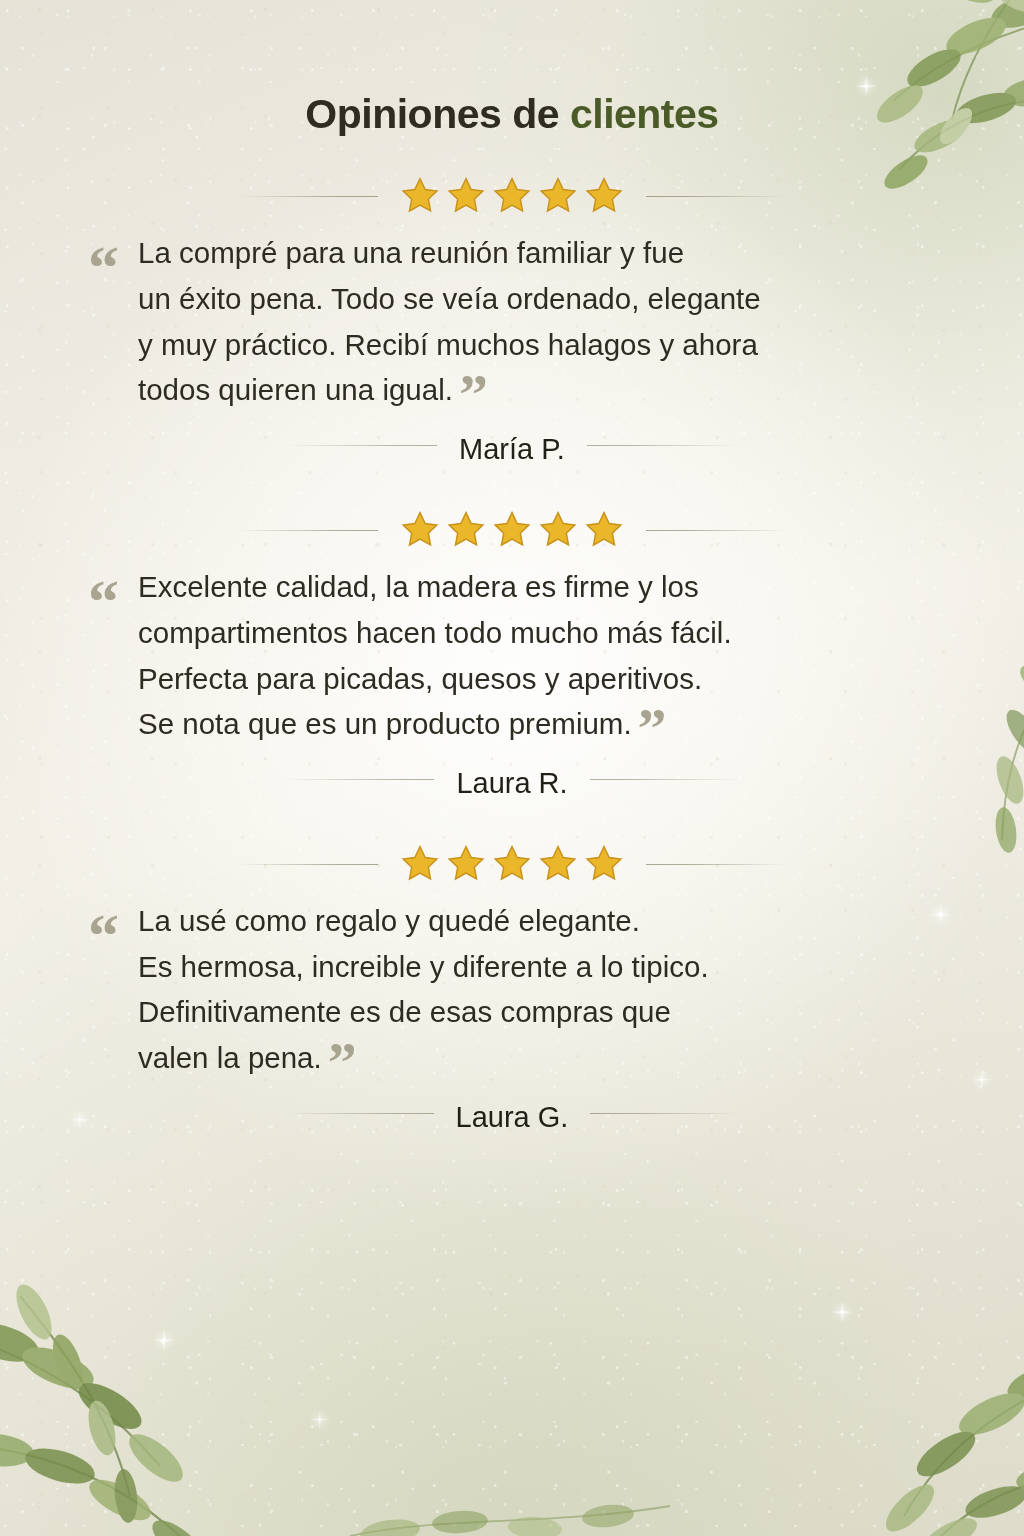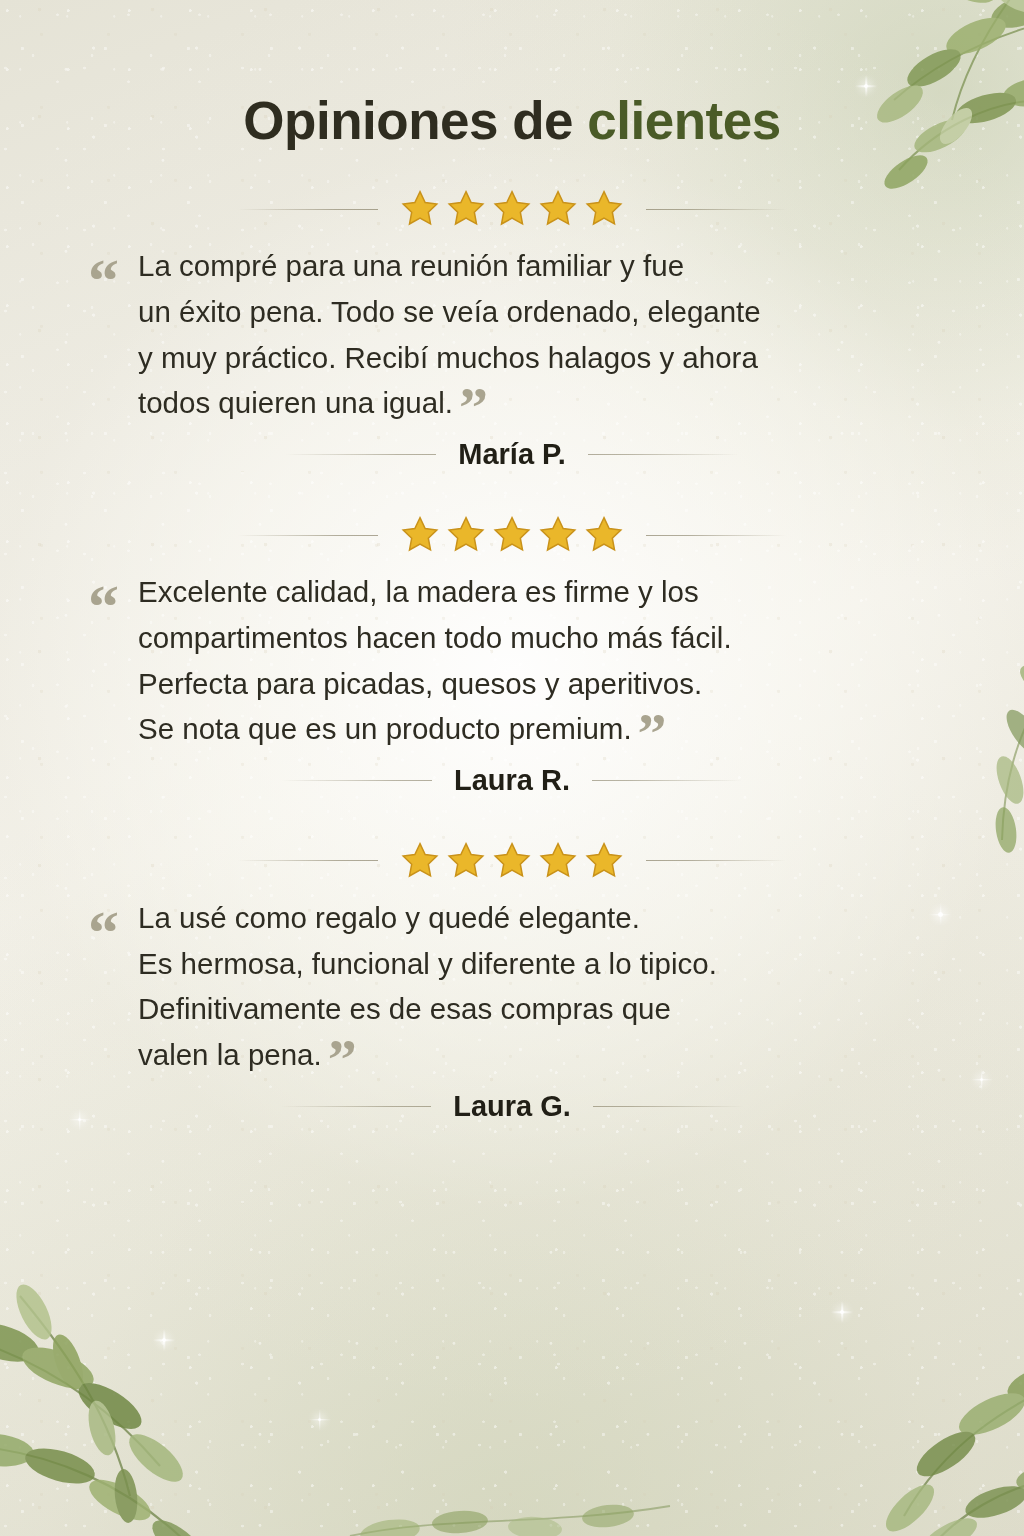--- a/index.html
+++ b/index.html
@@ -70,21 +70,21 @@
 
   .content {
     position: relative;
     z-index: 5;
     padding: 92px 78px 0 78px;
     box-sizing: border-box;
   }
 
   .title {
     text-align: center;
-    font-size: 53px;
+    font-size: 41px;
     font-weight: bold;
     letter-spacing: -0.5px;
     color: #2f2d20;
     margin: 0 0 0 0;
     line-height: 1.08;
   }
   .title .accent { color: #4a5b27; }
 
   .review { margin-top: 0; }
 
@@ -153,23 +153,24 @@
     height: 1px;
     background: linear-gradient(to right, rgba(140,130,100,0) 0%, rgba(120,112,84,0.5) 75%, rgba(120,112,84,0.55) 100%);
   }
   .author-row .rule.right {
     background: linear-gradient(to left, rgba(140,130,100,0) 0%, rgba(120,112,84,0.5) 75%, rgba(120,112,84,0.55) 100%);
   }
   .author {
     flex: 0 0 auto;
     padding: 0 22px;
     font-size: 29px;
-    font-weight: bold;
+    font-weight: normal;
     color: #211f16;
     white-space: nowrap;
+    margin-top: 8px;
   }
 
   
   #review-1 .stars-row { margin-top: 40px; }
   #review-1 .stars-row .rule { max-width: 140px; }
   #review-2 .stars-row .rule { max-width: 140px; }
   #review-3 .stars-row .rule { max-width: 140px; }
   #review-2 { margin-top: 44px; }
   #review-3 { margin-top: 44px; }
   #review-1 .author-row .rule { max-width: 150px; }
@@ -385,21 +386,21 @@
               <path d="M12 1.6l3.1 6.5 7 .9-5.1 4.9 1.3 7-6.3-3.4L5.7 21l1.3-7L1.9 9l7-.9z" fill="#eab72a" stroke="#c9921a" stroke-width="0.9"></path>
             </svg>
         </div>
         <div class="rule right"></div>
       </div>
 
       <div class="quote-block">
         <span class="qmark open">“</span>
         <p class="quote-text">
           <span>La usé como regalo y quedé elegante.</span><br>
-          <span>Es hermosa, funcional y diferente a lo tipico.</span><br>
+          <span>Es hermosa, increible y diferente a lo tipico.</span><br>
           <span>Definitivamente es de esas compras que</span><br>
           <span>valen la pena.</span><span class="qmark close">”</span>
         </p>
       </div>
 
       <div class="author-row">
         <div class="rule"></div>
         <div class="author">Laura G.</div>
         <div class="rule right"></div>
       </div>

